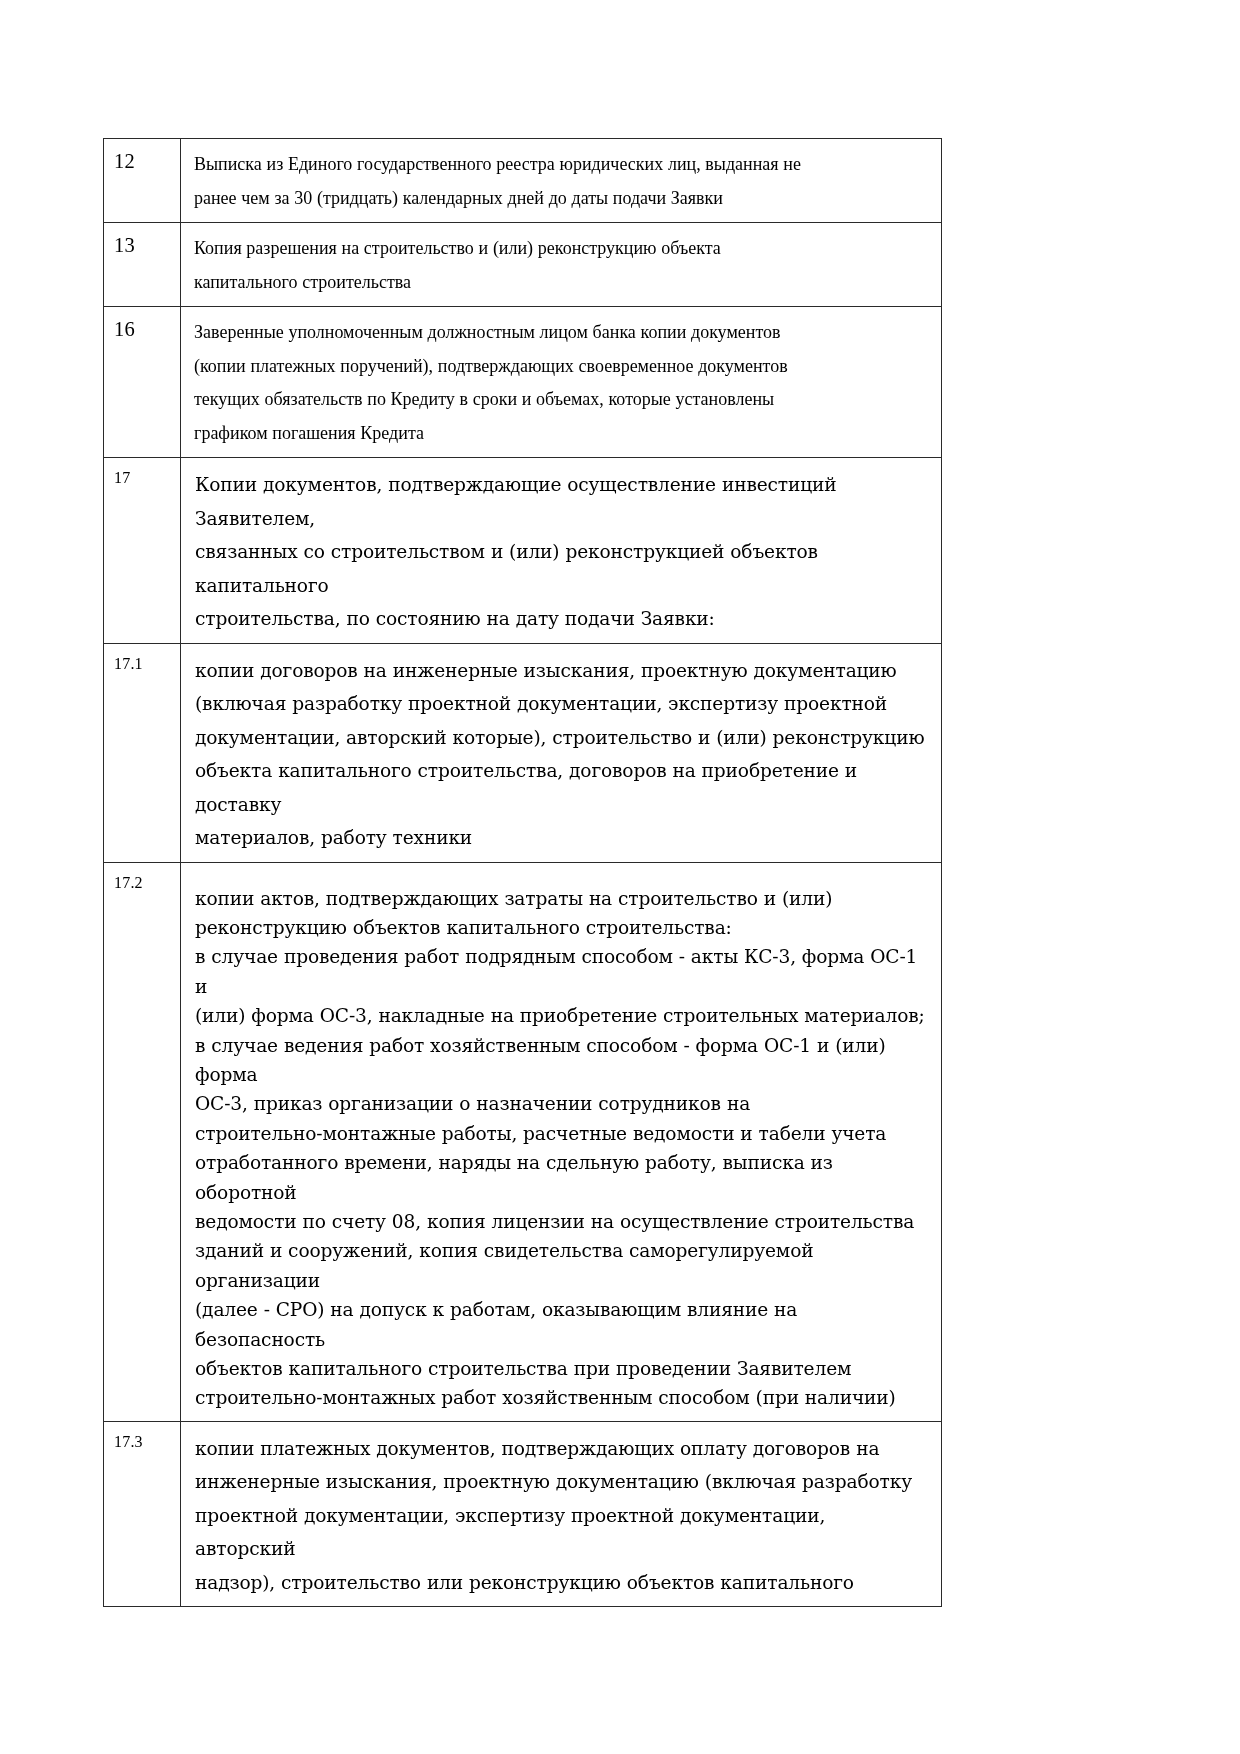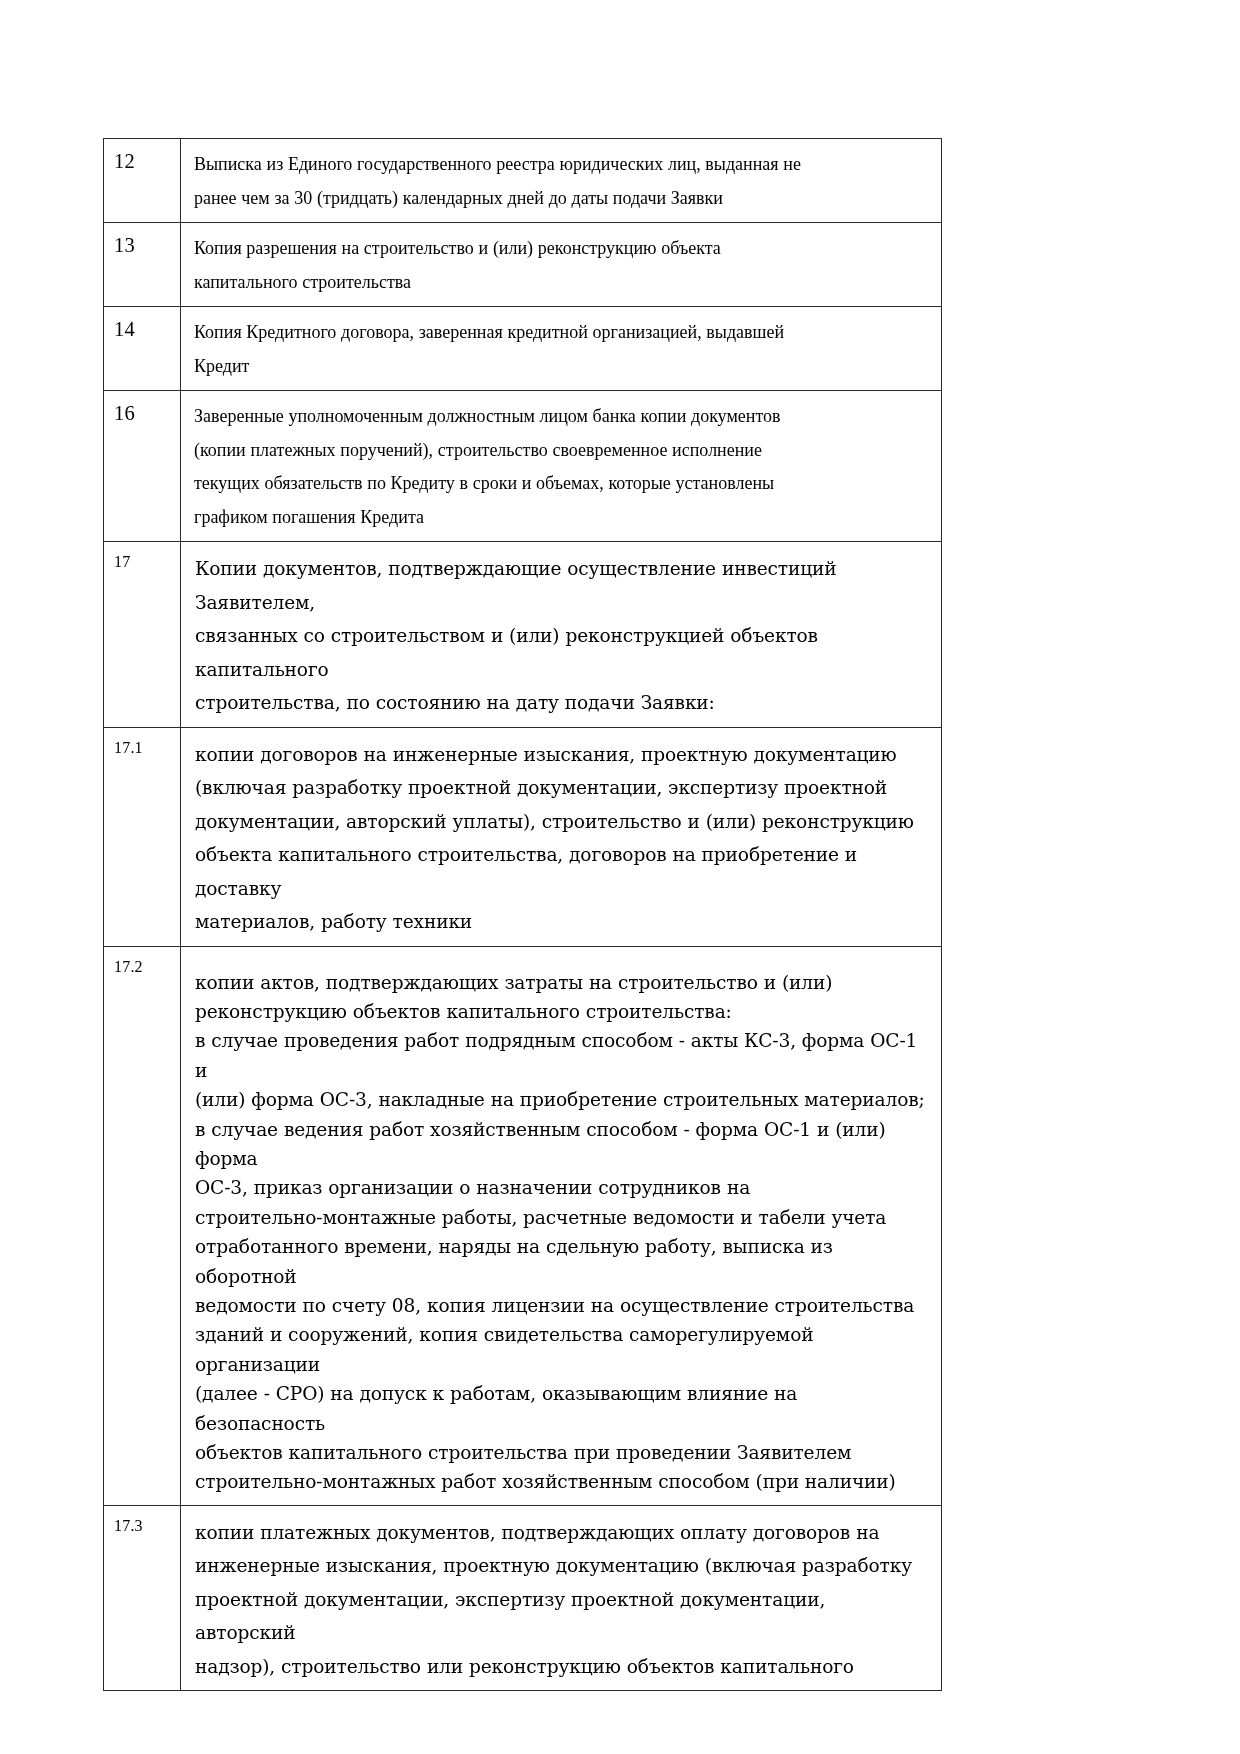--- a/index.html
+++ b/index.html
@@ -129,37 +129,26 @@
           </td>
           <td>
             <div class="text-cell">
               <span class="cell-line">Копия разрешения на строительство и (или) реконструкцию объекта</span>
               <span class="cell-line">капитального строительства</span>
             </div>
           </td>
         </tr>
         <tr class="style-tight">
           <td>
-            <span class="num-cell" style="display: block;">14</span>
-          </td>
-          <td>
-            <div class="text-cell">
-              <span class="cell-line">Копия Кредитного договора, заверенная кредитной организацией, выдавшей</span>
-              <span class="cell-line">Кредит</span>
-            </div>
-          </td>
-        </tr>
-        <tr class="style-tight">
-          <td>
             <span class="num-cell" style="display: block;">16</span>
           </td>
           <td>
             <div class="text-cell">
               <span class="cell-line">Заверенные уполномоченным должностным лицом банка копии документов</span>
-              <span class="cell-line">(копии платежных поручений), строительство своевременное исполнение</span>
+              <span class="cell-line">(копии платежных поручений), подтверждающих своевременное документов</span>
               <span class="cell-line">текущих обязательств по Кредиту в сроки и объемах, которые установлены</span>
               <span class="cell-line">графиком погашения Кредита</span>
             </div>
           </td>
         </tr>
         <tr class="style-wide">
           <td>
             <span class="num-cell" style="display: block;">17</span>
           </td>
           <td>
@@ -171,21 +160,21 @@
           </td>
         </tr>
         <tr class="style-wide">
           <td>
             <span class="num-cell" style="display: block;">17.1</span>
           </td>
           <td>
             <div class="text-cell">
               <span class="cell-line">копии договоров на инженерные изыскания, проектную документацию</span>
               <span class="cell-line">(включая разработку проектной документации, экспертизу проектной</span>
-              <span class="cell-line">документации, авторский уплаты), строительство и (или) реконструкцию</span>
+              <span class="cell-line">документации, авторский которые), строительство и (или) реконструкцию</span>
               <span class="cell-line">объекта капитального строительства, договоров на приобретение и доставку</span>
               <span class="cell-line">материалов, работу техники</span>
             </div>
           </td>
         </tr>
         <tr class="style-wide dense">
           <td>
             <span class="num-cell" style="display: block;">17.2</span>
           </td>
           <td>

